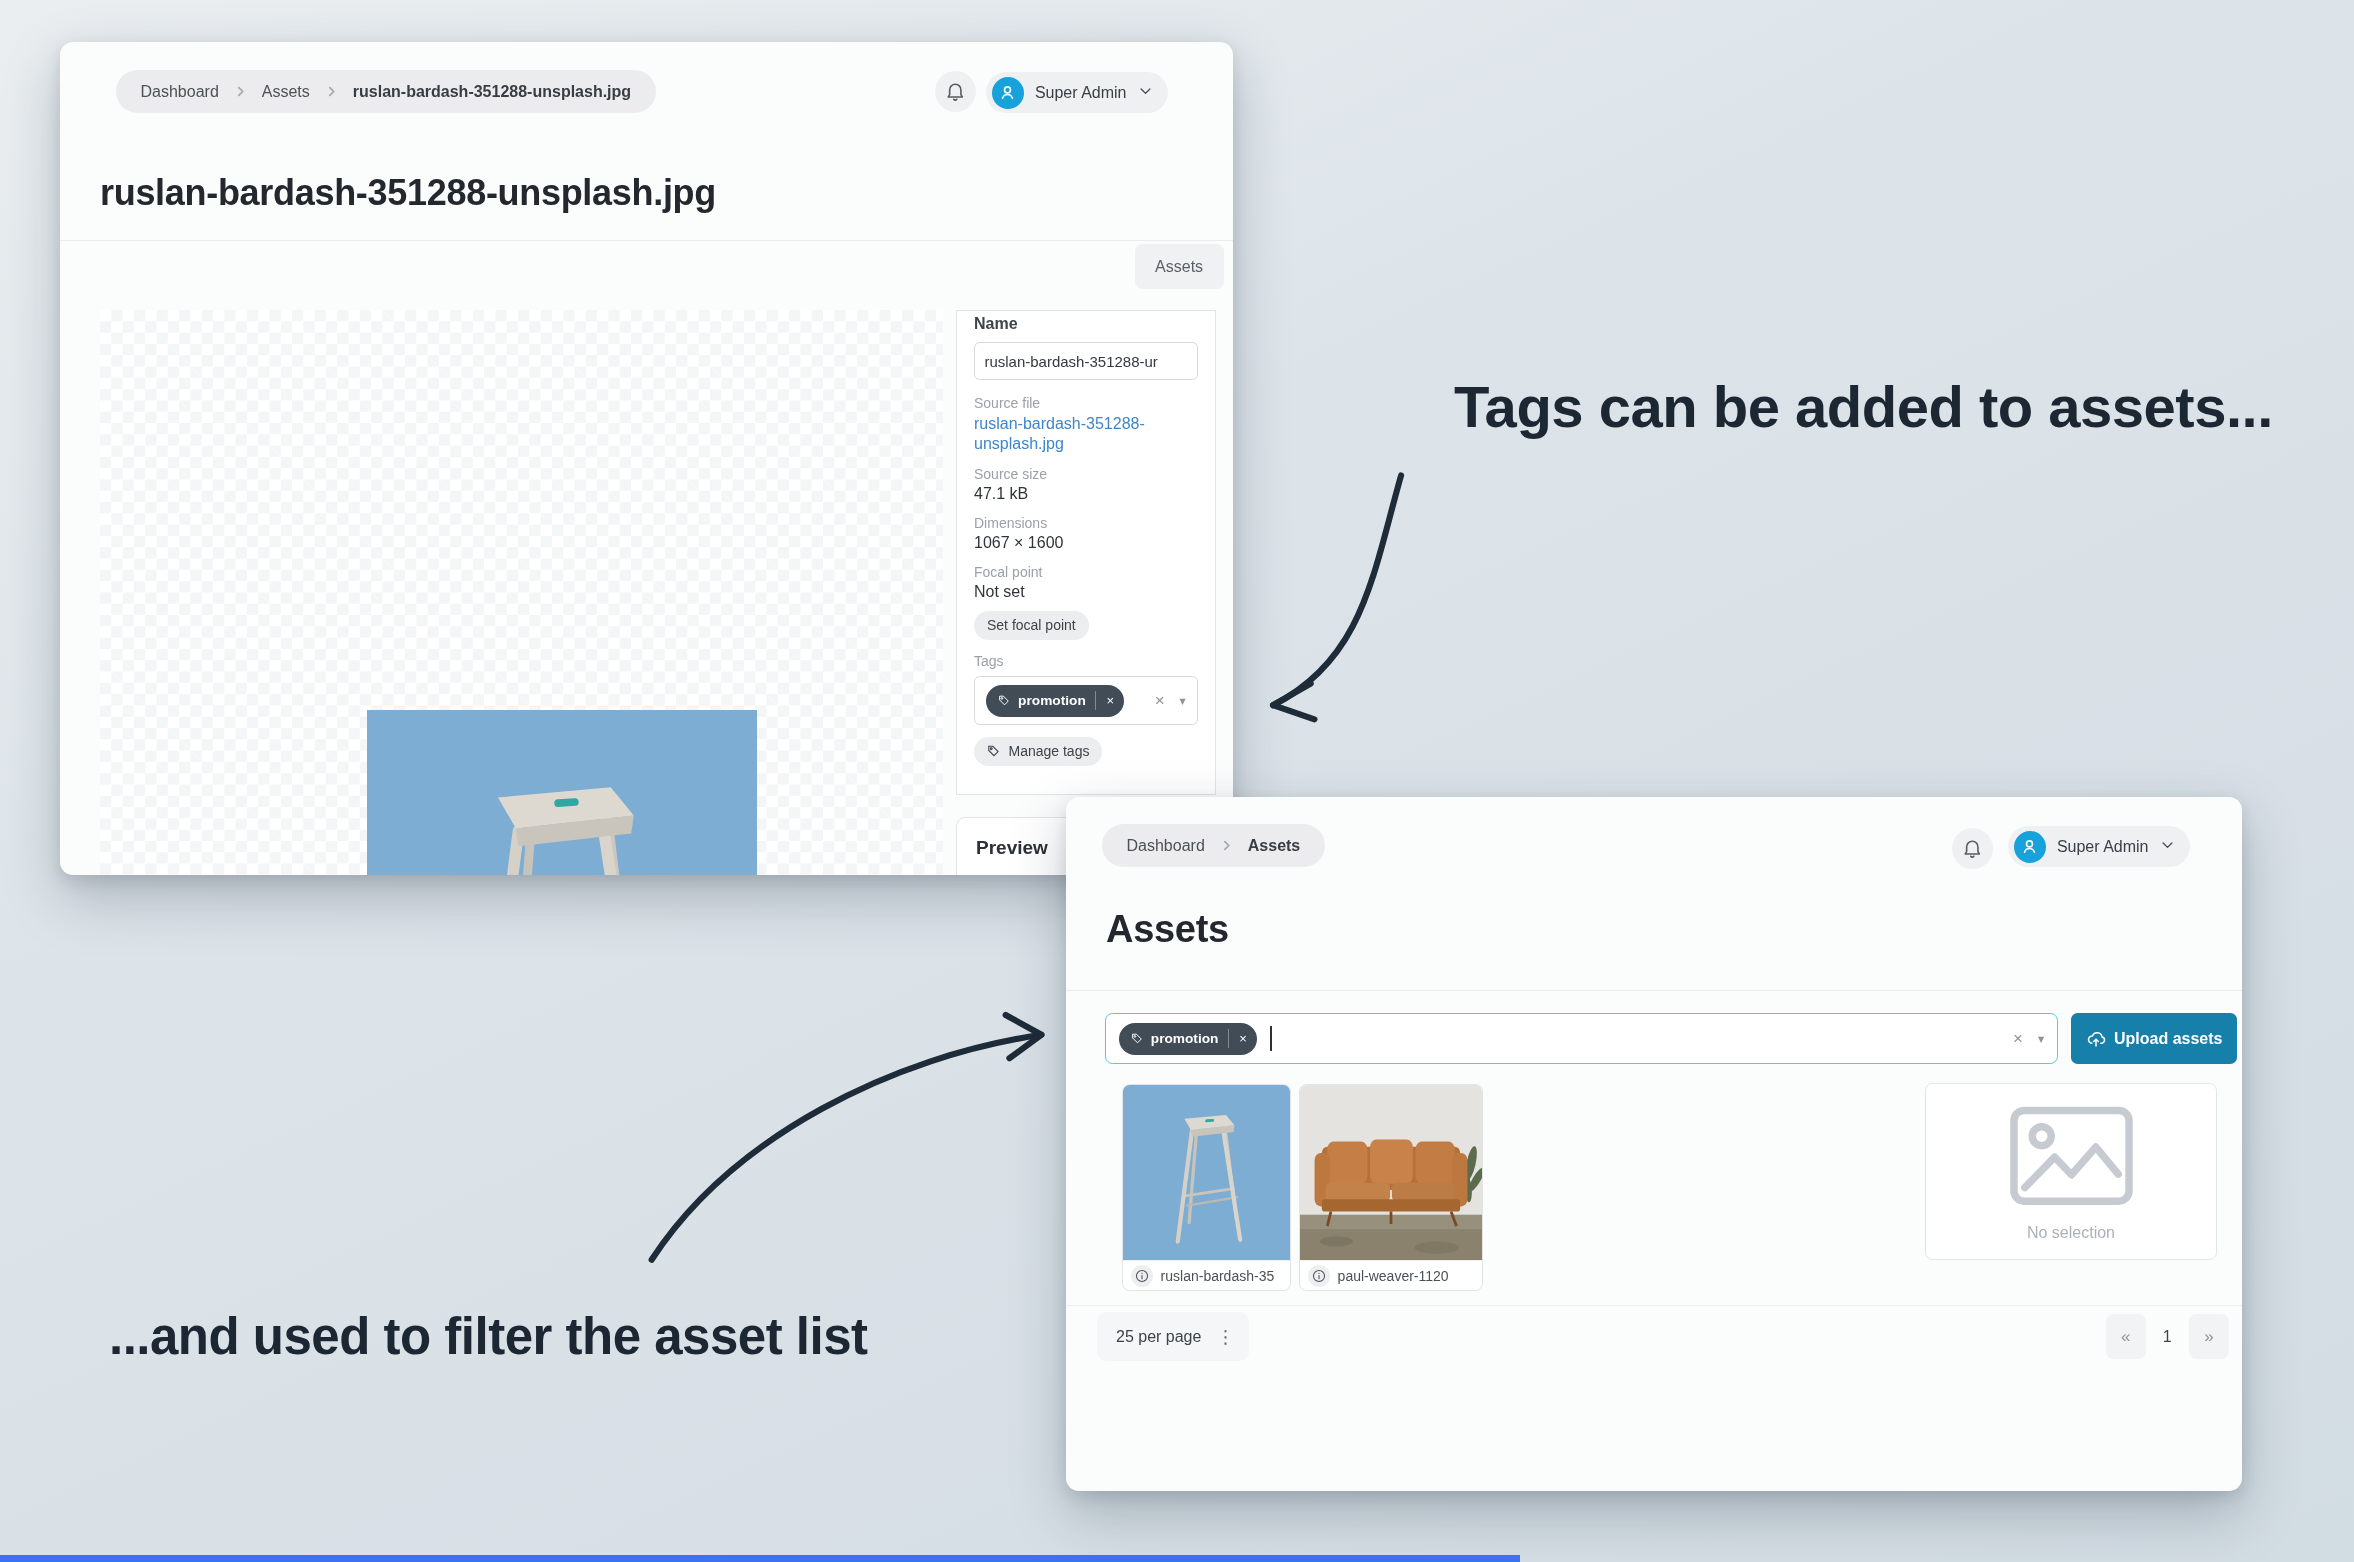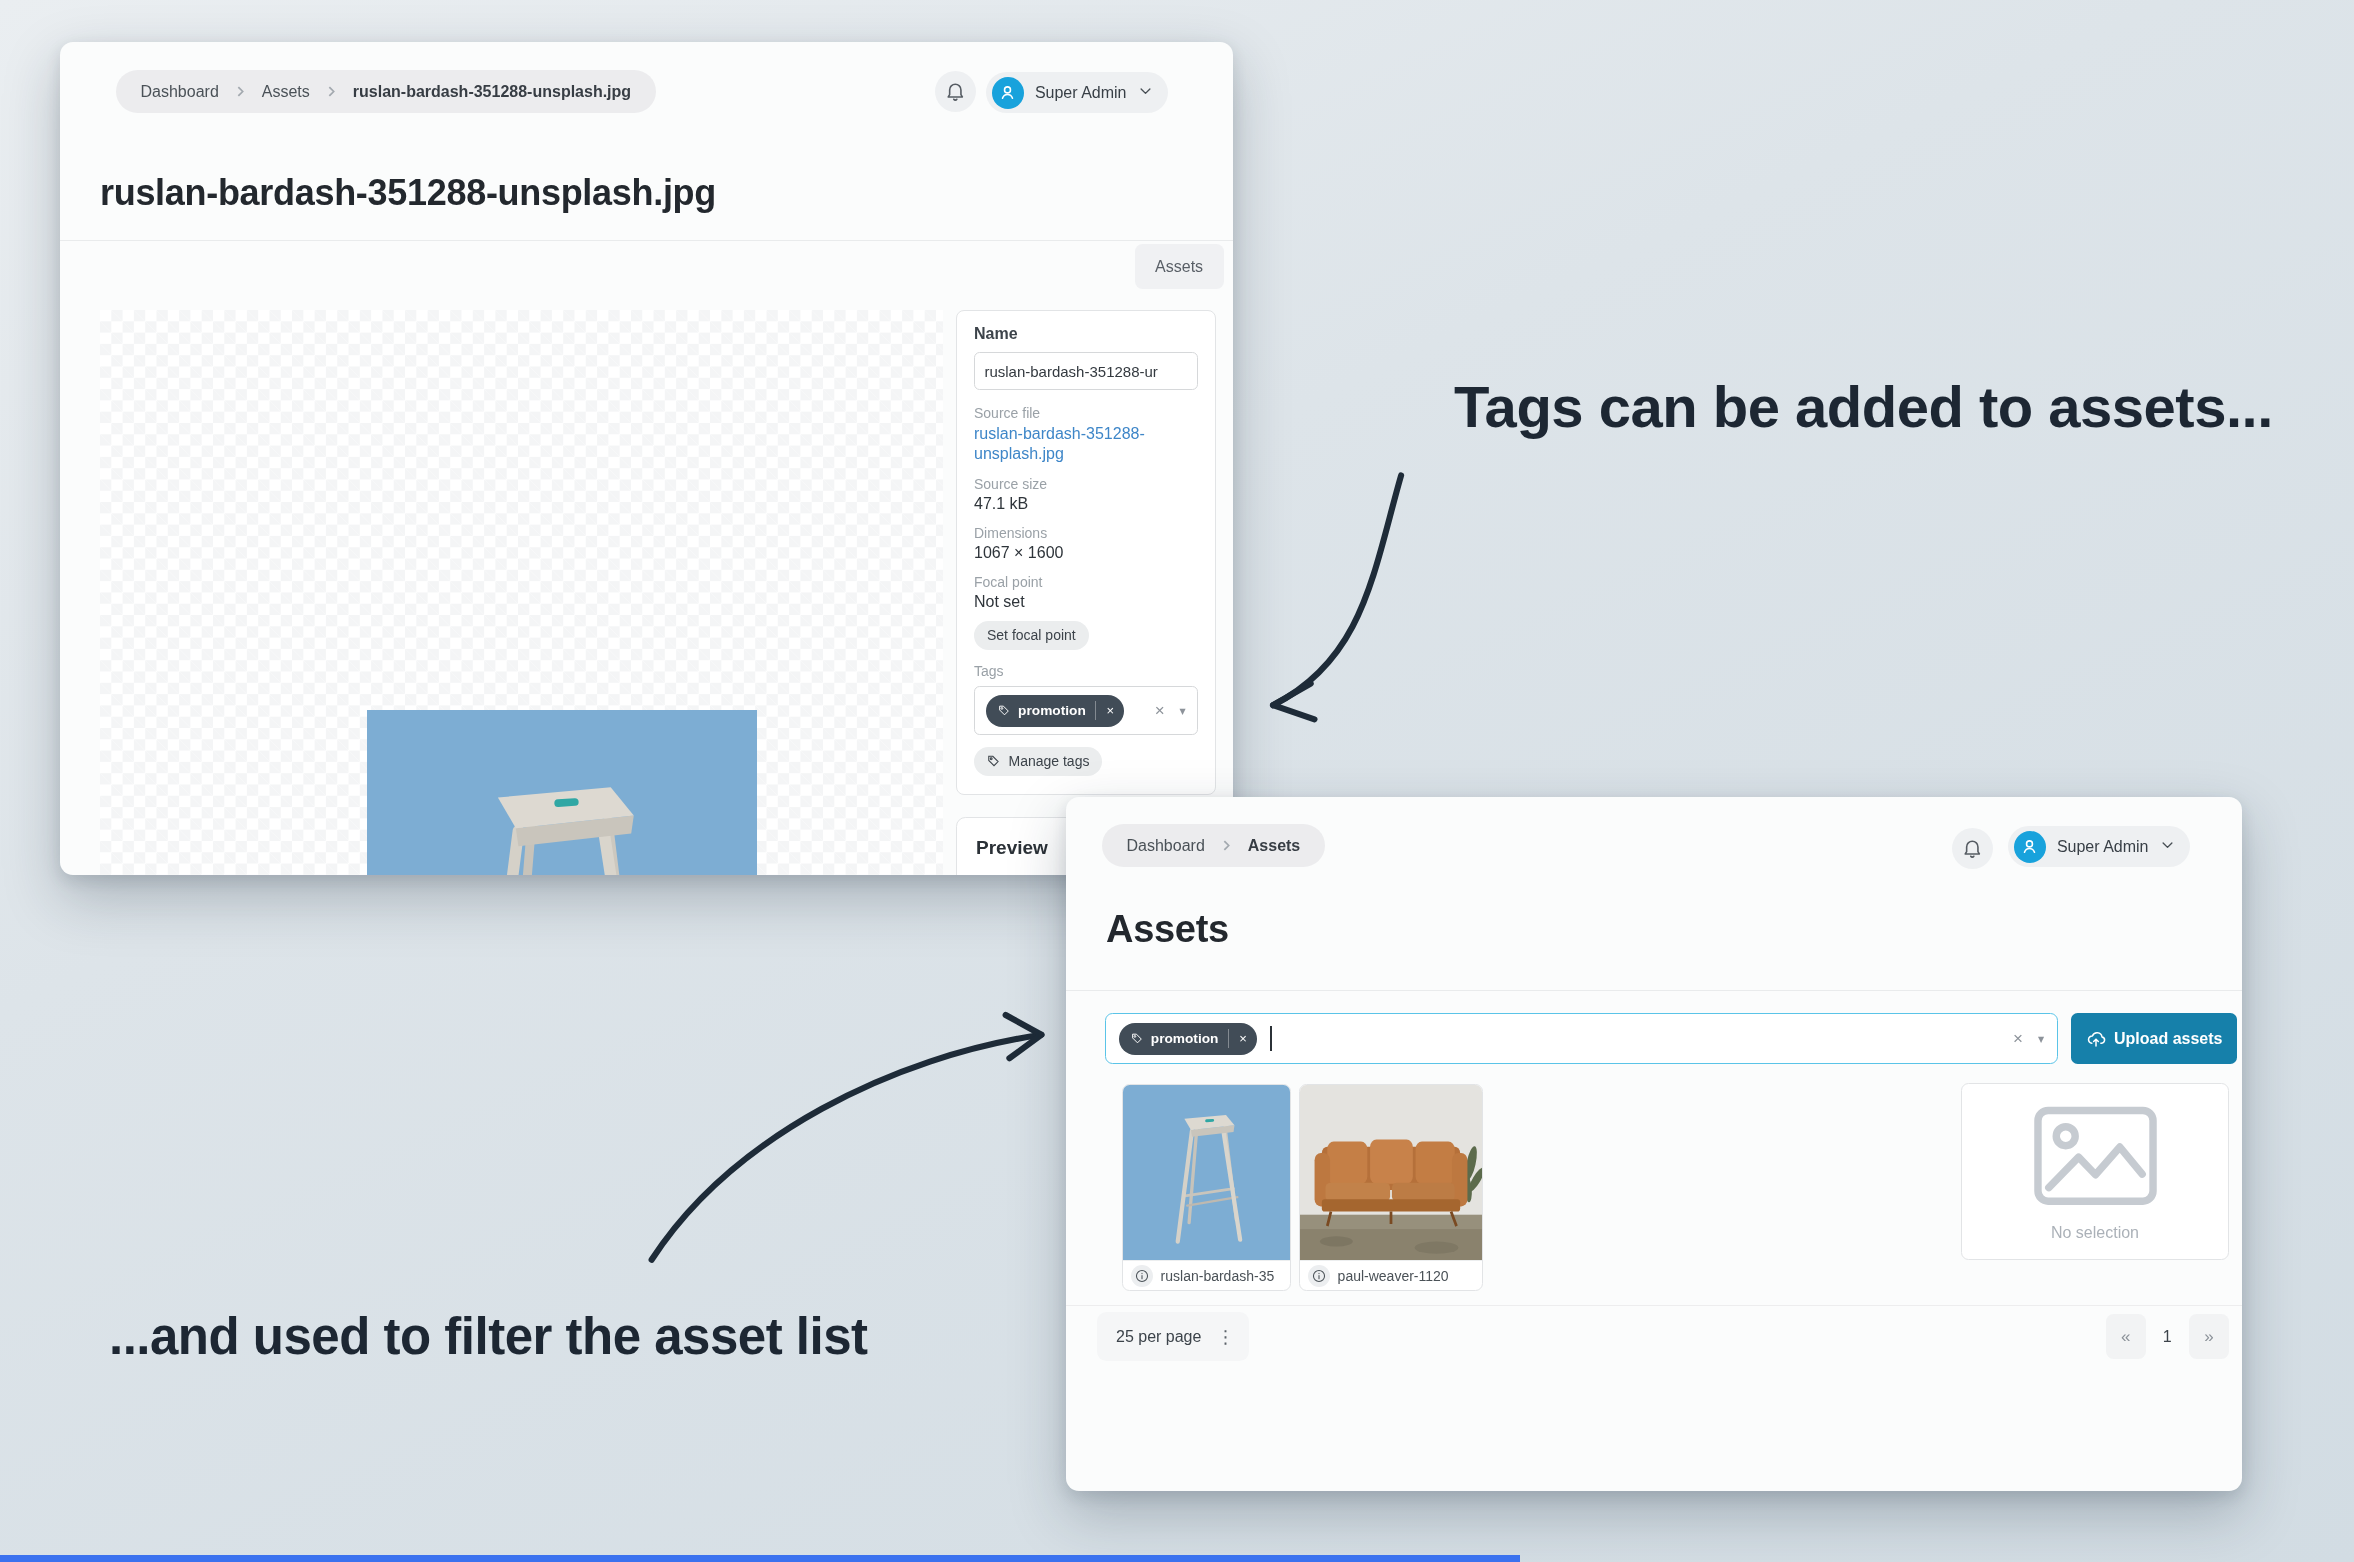--- a/index.html
+++ b/index.html
@@ -47,21 +47,21 @@
   .preview-box { position:absolute; left:40px; top:268px; width:843px; height:565px; background:#fff;
     background-image:
       linear-gradient(45deg,#f4f5f6 25%,transparent 25%,transparent 75%,#f4f5f6 75%),
       linear-gradient(45deg,#f4f5f6 25%,transparent 25%,transparent 75%,#f4f5f6 75%);
     background-size:22.6px 22.6px; background-position:0 0,11.3px 11.3px; }
   .asset-image { position:absolute; left:267px; top:400px; width:390px; height:527px;
     background:#7dadd3; overflow:hidden; }
   .asset-image svg { position:absolute; left:54px; top:26px; width:282px; }
 
   .detail-card { position:absolute; left:896px; top:268px; width:260px; height:485px;
-    background:#fff; border:0.9px solid #e2e4e6; border-radius:8px; padding:14px 17px; overflow:hidden; }
+    background:#fff; border:0.9px solid #e2e4e6; border-radius:0; padding:4px 17px; overflow:hidden; }
   .fld-label { font-size:16px; font-weight:700; color:#3d444b; }
   .sm-label { font-size:14px; color:#9aa1a7; }
   .sm-value { font-size:16px; color:#2e343a; margin-top:2.8px; }
   .text-input { width:100%; height:38px; border:0.9px solid #d6d8da; border-radius:5.6px; margin-top:9.4px;
     padding:0 9.4px; font-size:15px; color:#343a40; font-family:inherit; background:#fff;
     white-space:nowrap; overflow:hidden; }
   .src-link { font-size:16px; color:#3e86c8; line-height:1.25; margin-top:2.8px; cursor:pointer; }
 
   .tag-box { display:flex; align-items:center; border:0.9px solid #d6d8da; border-radius:5.6px;
     height:49px; margin-top:7.5px; padding:0 11.3px; background:#fff; }
@@ -94,21 +94,21 @@
   .thumb-card { position:absolute; top:287px; height:207px; background:#fff;
     border:0.9px solid #e2e4e6; border-radius:7.5px; overflow:hidden; cursor:pointer; }
   .thumb-img { position:relative; width:100%; height:175px; overflow:hidden; }
   .thumb-label { height:31px; display:flex; align-items:center; gap:7.5px; padding:0 7.5px;
     border-top:0.9px solid #eceeef; }
   .info-dot { width:22.6px; height:22.6px; border-radius:50%; background:#eceef0; flex:0 0 auto;
     display:flex; align-items:center; justify-content:center; }
   .info-dot svg { width:16px; height:16px; stroke:#4a5157; stroke-width:1.6; fill:none; stroke-linecap:round; }
   .thumb-name { font-size:14px; color:#4a5157; white-space:nowrap; overflow:hidden; }
 
-  .nosel-card { position:absolute; left:895px; top:286px; width:268px; height:177px; background:#fff;
+  .nosel-card { position:absolute; left:859px; top:286px; width:292px; height:177px; background:#fff;
     border:0.9px solid #e2e4e6; border-radius:7.5px; display:flex; flex-direction:column;
     align-items:center; justify-content:center; gap:11.3px; }
   .nosel-card svg { width:141px; height:111px; stroke:#c6cbd1; stroke-width:11; fill:none;
     stroke-linejoin:round; stroke-linecap:round; }
   .nosel-text { font-size:16px; color:#abb1b8; }
 
   .list-footer-divider { position:absolute; left:0; right:0; top:508px; border-top:0.9px solid #ededee; }
   .perpage-pill { position:absolute; left:31px; top:515px; height:49px; background:#f5f6f7;
     border-radius:9.4px; display:flex; align-items:center; gap:15px; padding:0 15px 0 19px;
     font-size:16px; color:#3c434a; cursor:pointer; }

